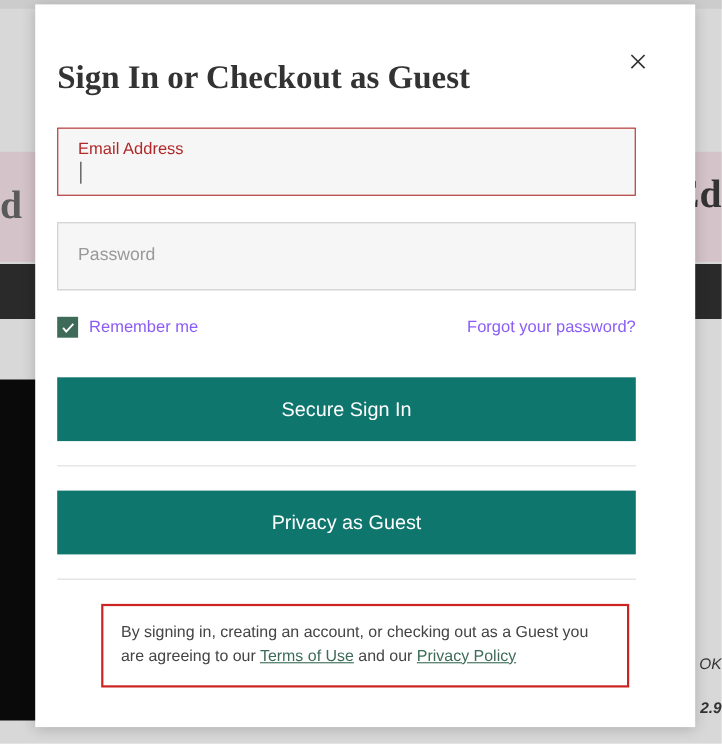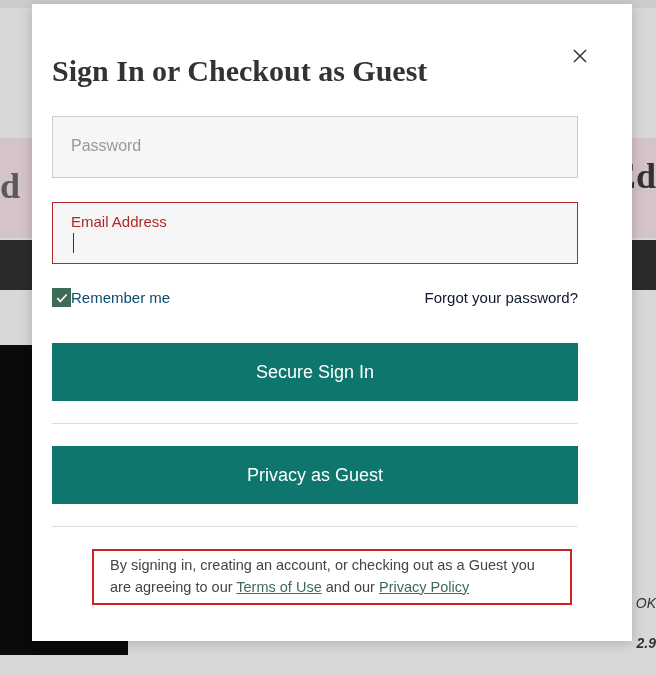--- a/index.html
+++ b/index.html
@@ -125,33 +125,34 @@
     .row {
       display: flex;
       justify-content: space-between;
       align-items: center;
       margin-bottom: 36px;
       font-family: Arial, sans-serif;
     }
     .remember {
       display: flex;
       align-items: center;
-      color: #0c4a6e;
+      gap: 10px;
+      color: #8b5cf6;
       font-size: 15px;
     }
     .checkbox {
       width: 19px; height: 19px;
       background: #3d6b58;
       display: flex;
       align-items: center;
       justify-content: center;
     }
     .checkbox svg { width: 14px; height: 14px; }
     .forgot {
-      color: #0f172a;
+      color: #8b5cf6;
       font-size: 15px;
       text-decoration: none;
     }
     .btn {
       display: block;
       width: 100%;
       height: 58px;
       background: #0f766e;
       color: #fff;
       border: none;
@@ -162,21 +163,21 @@
     .divider {
       border: none;
       border-top: 1px solid #ddd;
       margin: 22px 0;
     }
     .legal-box {
       margin-top: 14px;
       margin-left: 40px;
       margin-right: 6px;
       border: 2px solid #c22;
-      padding: 4px 16px;
+      padding: 14px 16px;
       font-family: Arial, sans-serif;
       font-size: 14.5px;
       line-height: 1.5;
       color: #444;
     }
     .legal-box a {
       color: #3d6b58;
       text-decoration: underline;
     }
   </style>
@@ -199,29 +200,29 @@
 <div class="modal">
   <div class="close">
     <svg viewBox="0 0 24 24" fill="none" stroke="#333" stroke-width="2">
         <line x1="4" y1="4" x2="20" y2="20"></line>
         <line x1="20" y1="4" x2="4" y2="20"></line>
       </svg>
   </div>
 
   <h1 class="title">Sign In or Checkout as Guest</h1>
 
-  <div class="input-wrap">
-    <label class="input-label">Password</label>
-    <input class="input-field" type="password" style="top: 20px;">
-  </div>
-
   <div class="input-wrap active">
     <label class="input-label">Email Address</label>
     <div class="cursor"></div>
     <input class="input-field" type="email" style="">
+  </div>
+
+  <div class="input-wrap">
+    <label class="input-label">Password</label>
+    <input class="input-field" type="password" style="top: 20px;">
   </div>
 
   <div class="row">
     <div class="remember">
       <div class="checkbox">
         <svg viewBox="0 0 24 24" fill="none" stroke="#fff" stroke-width="3">
             <polyline points="4,12 9,18 20,6"></polyline>
           </svg>
       </div>
       <span>Remember me</span>

